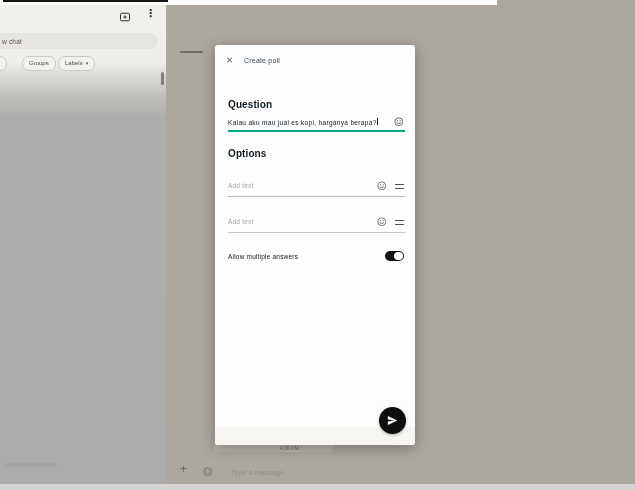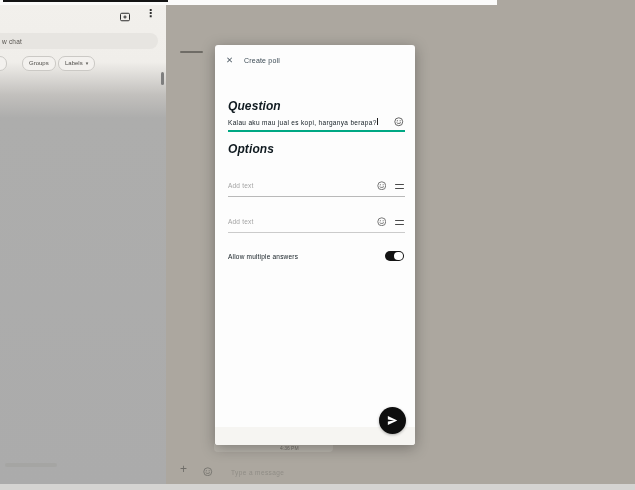--- a/index.html
+++ b/index.html
@@ -47,27 +47,27 @@
 
   
   .modal{
     left:215px;top:45px;width:200px;height:400px;background:#fdfdfd;
     border-radius:3px;box-shadow:0 3px 14px rgba(20,20,20,.35);z-index:10;
   }
   .modal .abs{position:absolute;}
   .modal-footer{left:0;top:382px;width:200px;height:18px;background:#f6f5f2;border-radius:0 0 3px 3px;}
   .close-x{left:11px;top:11px;font-size:8.5px;line-height:9px;color:#54606a;}
   .modal-title{left:29px;top:11.5px;font-size:7px;color:#3b4a54;letter-spacing:.2px;}
-  .section-label{font-size:12px;font-weight:700;color:#111b21;letter-spacing:.1px;font-style:italic;}
+  .section-label{font-size:10px;font-weight:700;color:#111b21;letter-spacing:.1px;}
   .q-label{left:13px;top:54px;}
   .q-value{left:13px;top:72.5px;font-size:6.5px;color:#111b21;letter-spacing:.33px;white-space:nowrap;}
   .text-cursor{display:inline-block;width:1px;height:7.5px;background:#1a1a1a;vertical-align:-1px;margin-left:.5px;}
   .q-emoji{left:179px;top:72px;color:#3f3f3f;}
   .q-underline{left:13px;top:85px;width:177px;height:1.6px;}
-  .opts-label{left:13px;top:97px;}
+  .opts-label{left:13px;top:103px;}
   .opt-text{font-size:6.5px;color:#a3a3a3;letter-spacing:.2px;}
   .opt1-text{left:13px;top:136.5px;}
   .opt2-text{left:13px;top:172.5px;}
   .opt-emoji{color:#565656;}
   .opt1-emoji{left:161.5px;top:135.5px;}
   .opt2-emoji{left:161.5px;top:171.5px;}
   .drag-handle{left:179.5px;width:9px;height:7px;}
   .opt1-handle{top:138.5px;}
   .opt2-handle{top:174.5px;}
   .drag-handle span{position:absolute;left:0;width:9px;height:1.3px;background:#4a4a4a;border-radius:1px;}

